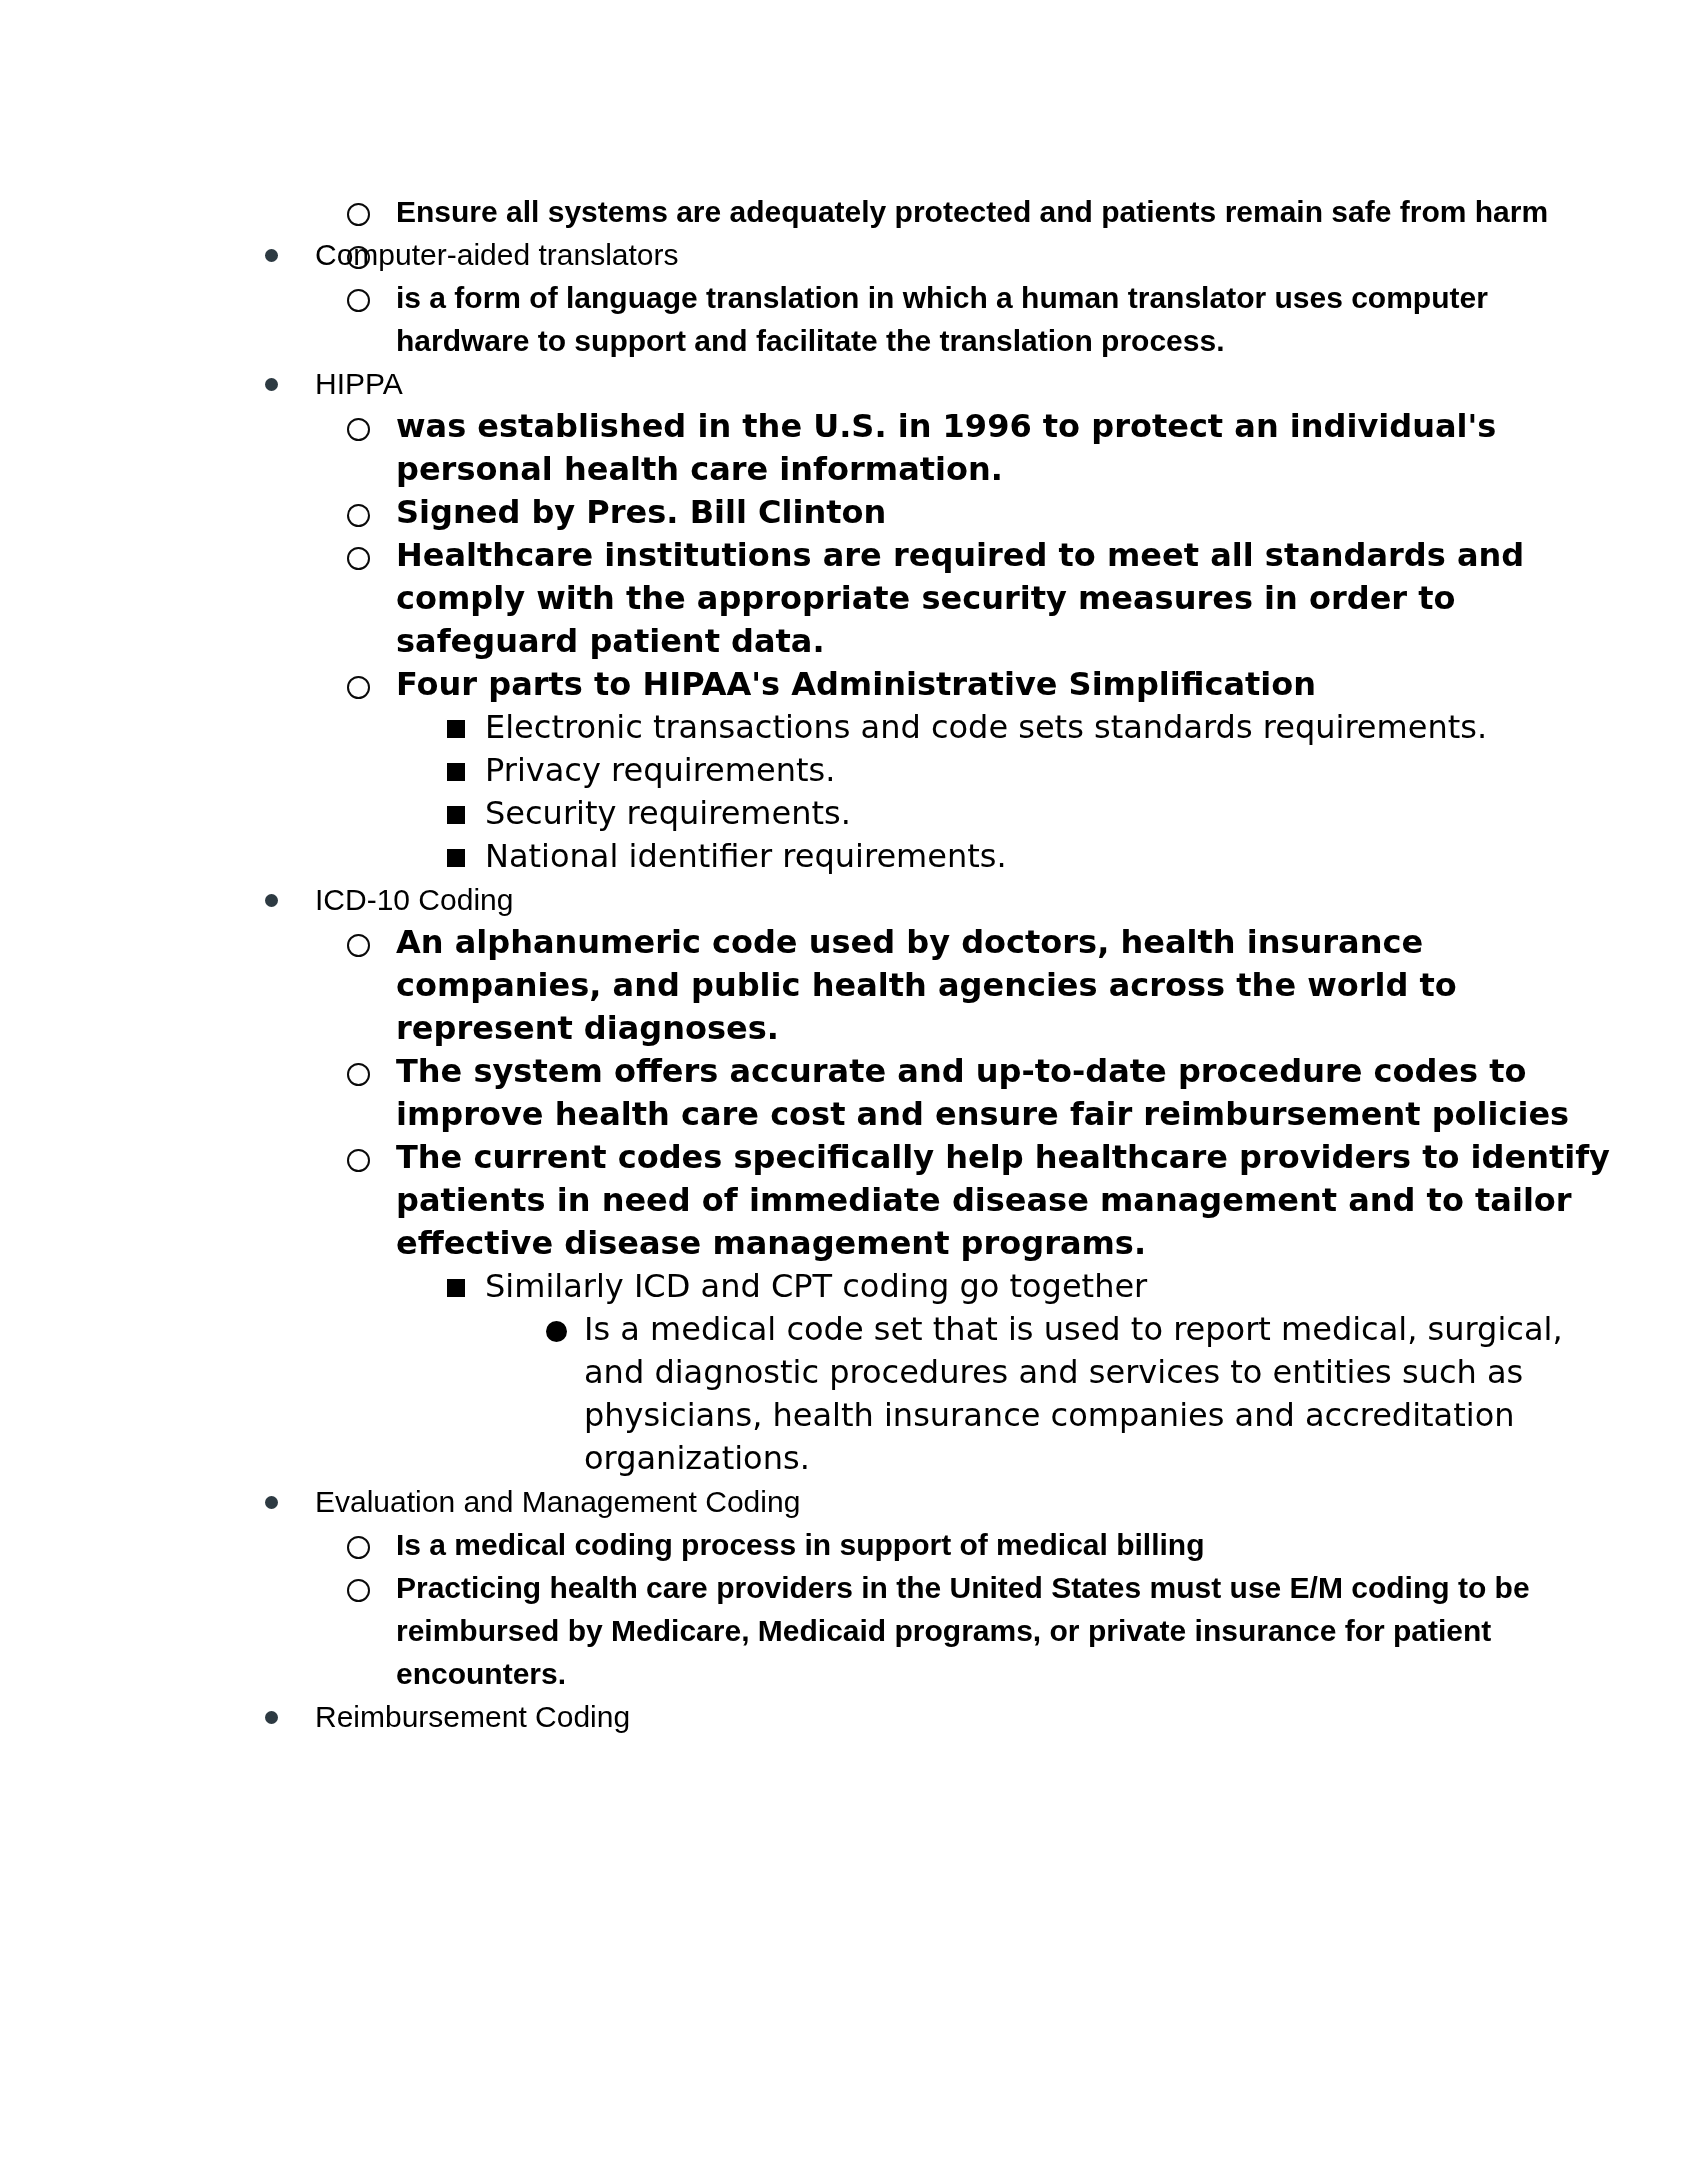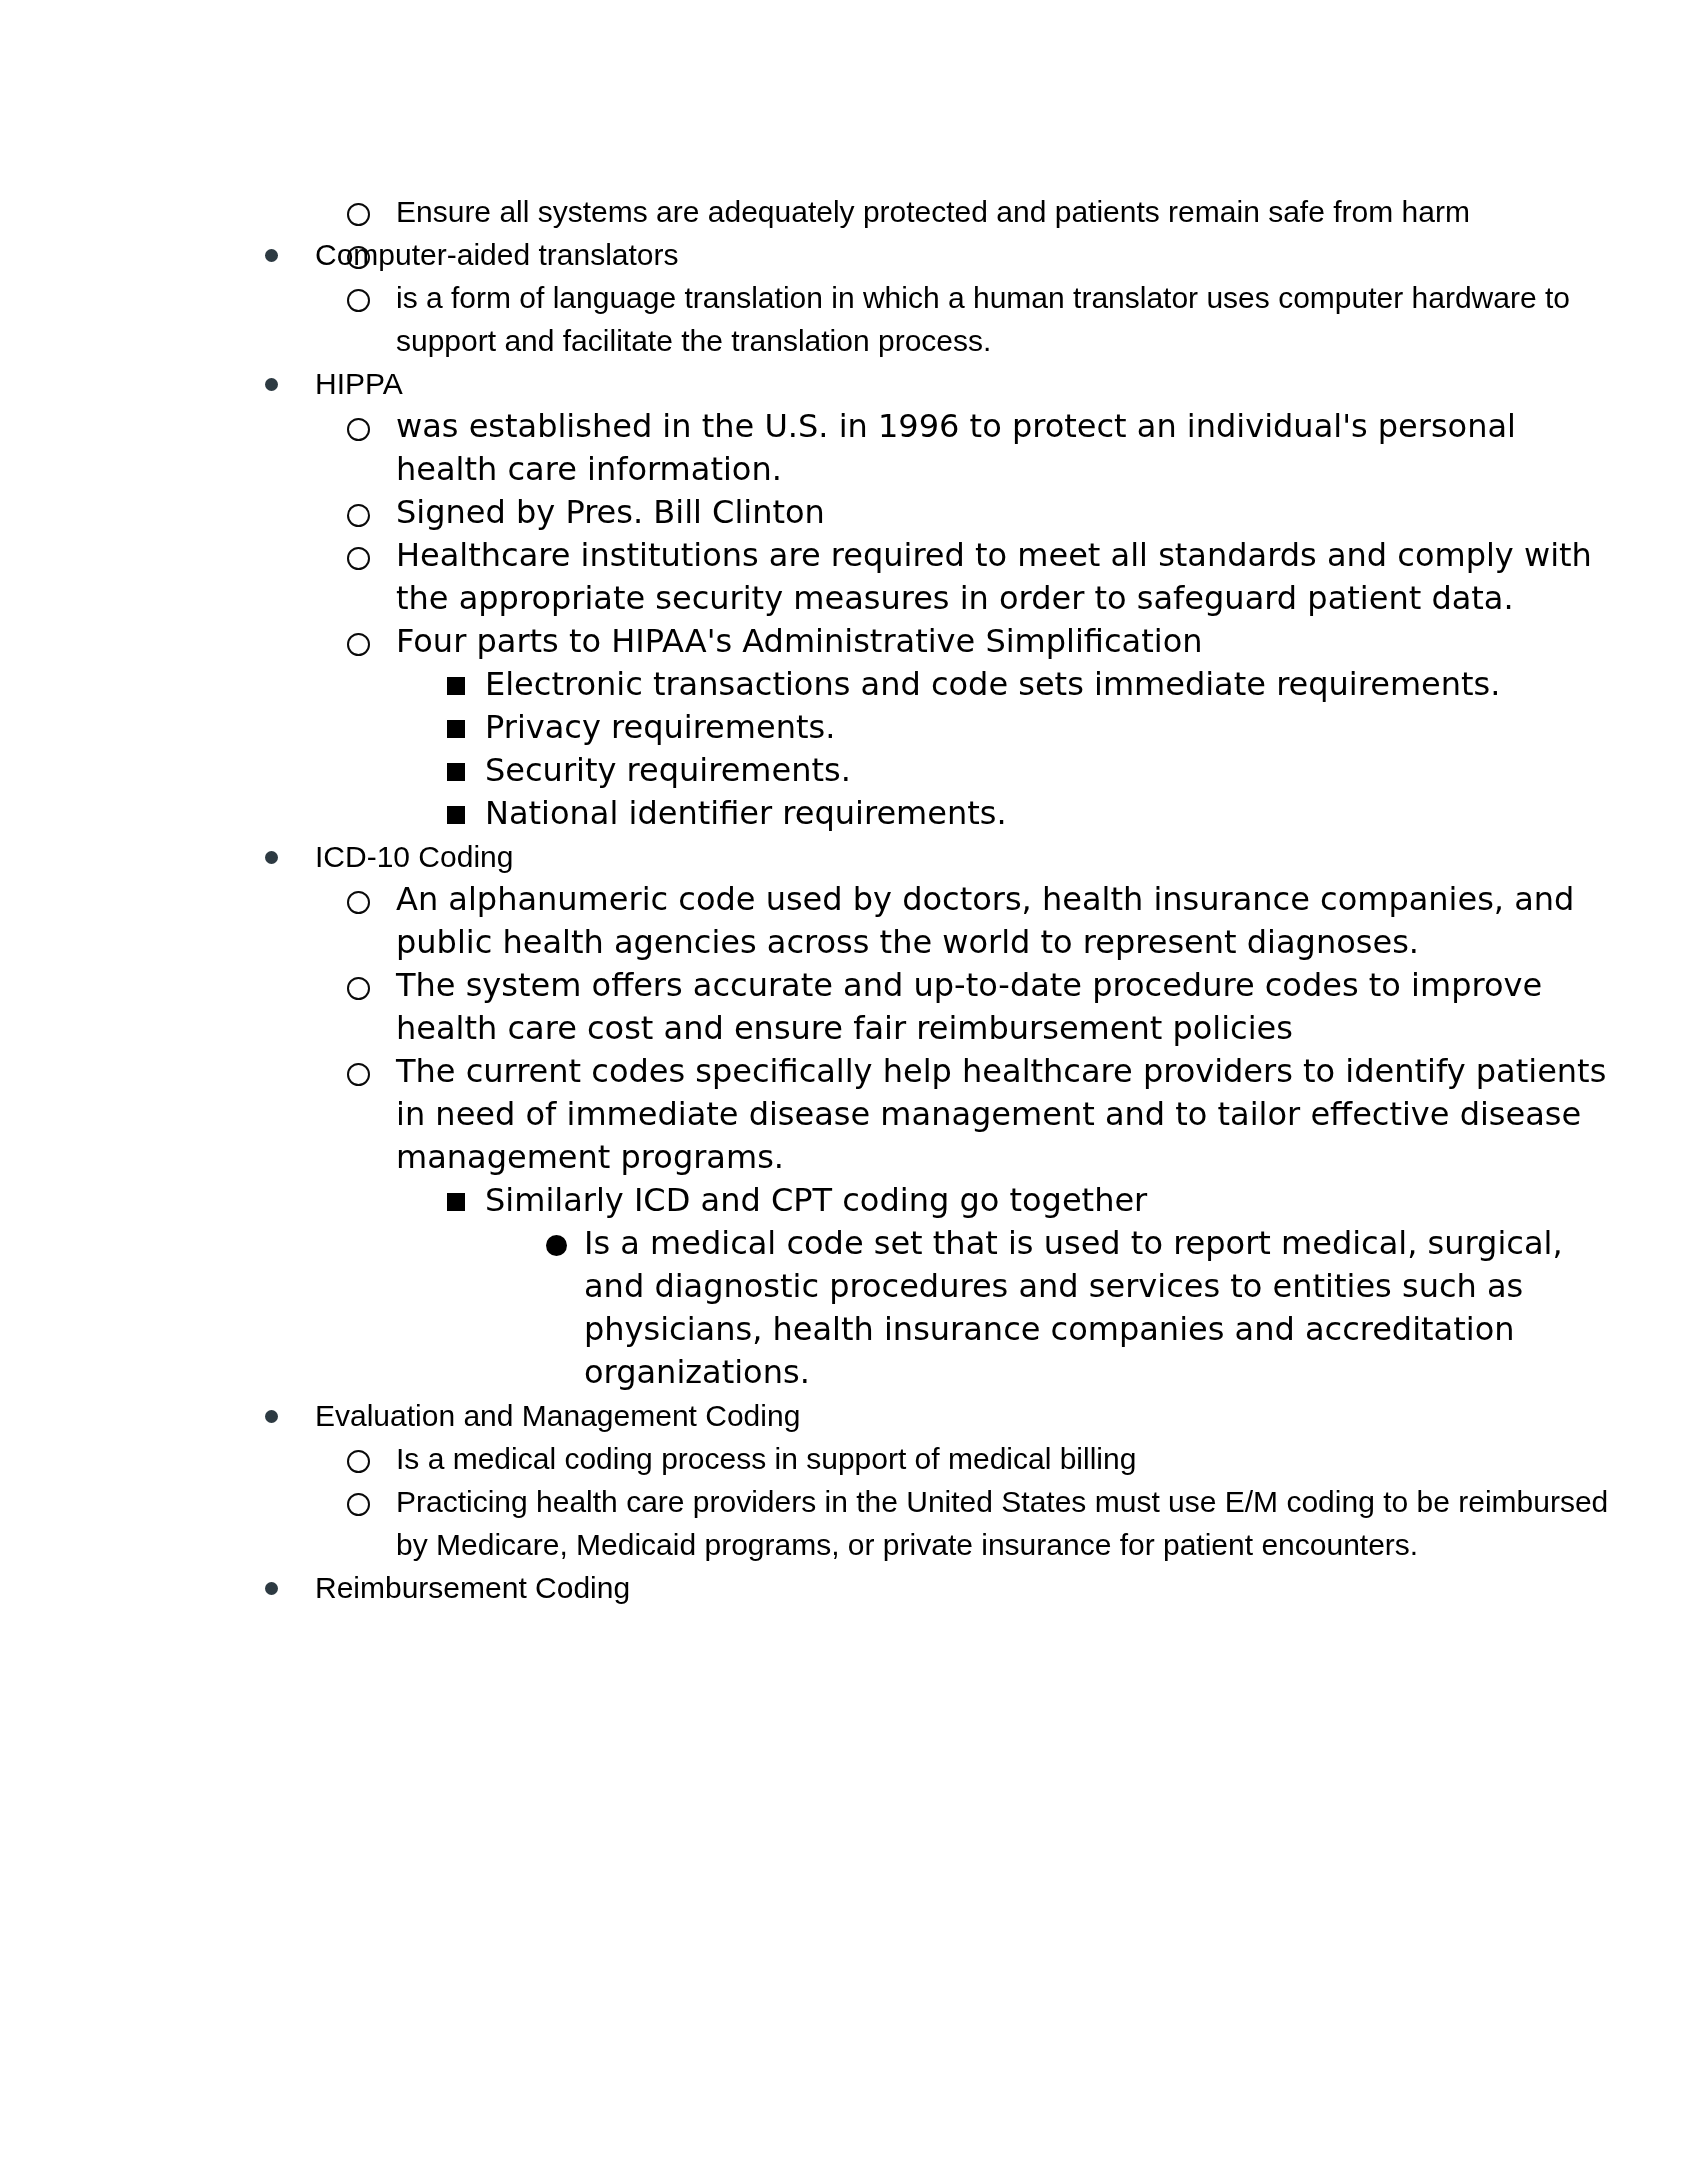--- a/index.html
+++ b/index.html
@@ -75,21 +75,21 @@
     width: 21px;
     height: 21px;
     border-radius: 50%;
     background: #000000;
     left: 546px;
     top: 13px;
   }
 
   
   .lvl1 { padding-left: 315px; }
-  .lvl2 { padding-left: 396px; }
+  .lvl2 { padding-left: 396px; font-weight: bold; }
   .lvl3 { padding-left: 485px; }
   .lvl4 { padding-left: 584px; }
 
   .lvl1 .txt, .lvl2 .txt, .lvl3 .txt, .lvl4 .txt {
     padding-right: 59px;
   }
   .lvl2 .txt { padding-right: 69px; }
   .lvl4 .txt { }
 </style>
 </head>
@@ -127,21 +127,21 @@
       <div class="item lvl2 f-wide">
         <span class="bullet b-ring"></span>
         <span class="txt">Healthcare institutions are required to meet all standards and comply with the appropriate security measures in order to safeguard patient data.</span>
       </div>
       <div class="item lvl2 f-wide">
         <span class="bullet b-ring"></span>
         <span class="txt">Four parts to HIPAA's Administrative Simplification</span>
       </div>
       <div class="item lvl3 f-wide">
         <span class="bullet b-square"></span>
-        <span class="txt">Electronic transactions and code sets immediate requirements.</span>
+        <span class="txt">Electronic transactions and code sets standards requirements.</span>
       </div>
       <div class="item lvl3 f-wide">
         <span class="bullet b-square"></span>
         <span class="txt">Privacy requirements.</span>
       </div>
       <div class="item lvl3 f-wide">
         <span class="bullet b-square"></span>
         <span class="txt">Security requirements.</span>
       </div>
       <div class="item lvl3 f-wide">

